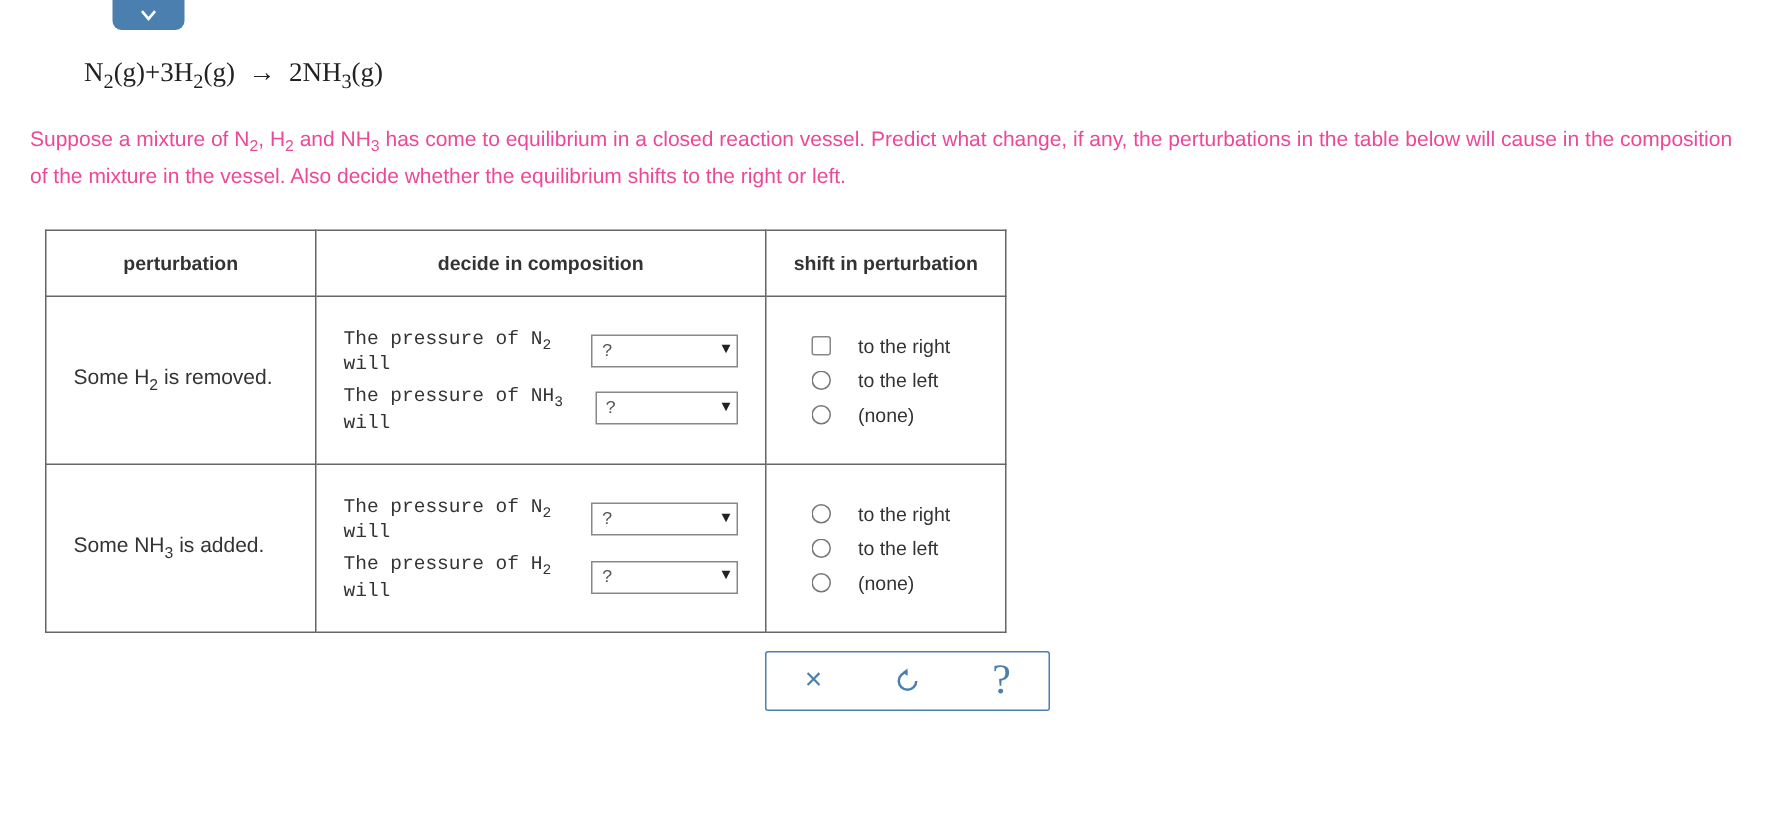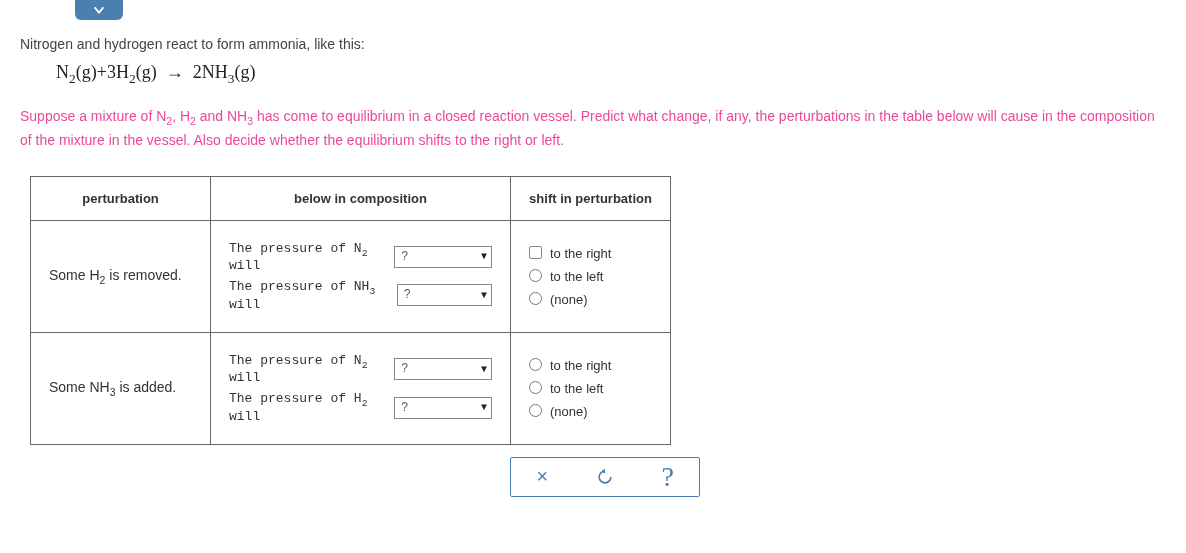--- a/index.html
+++ b/index.html
@@ -73,23 +73,23 @@
     justify-content: space-between;
     padding: 0 4px 0 6px;
     font-size: 12px;
     color: #555;
     cursor: pointer;
   }
   .dropdown .arrow { font-size: 10px; color: #222; }
 
   .radio-row {
     display: flex;
-    align-items: flex-start;
-    gap: 8px;
-    margin: 8px 0;
+    align-items: center;
+    gap: 18px;
+    margin: 8px 12px;
     font-size: 13px;
   }
   .radio-row input[type="radio"] { margin: 0; }
   .radio-row .box-radio {
     appearance: none;
     -webkit-appearance: none;
     width: 13px; height: 13px;
     border: 1px solid #888;
     border-radius: 2px;
     display: inline-block;
@@ -126,31 +126,30 @@
 </head>
 <body>
 
 <div class="collapse-tab">
   <svg viewBox="0 0 16 16">
       <path d="M3 5 L8 11 L13 5" stroke="#fff" stroke-width="2" fill="none"></path>
     </svg>
 </div>
 
 <div class="content">
-  <div class="intro-line">Nitrogen and hydrogen react to form ammonia, like this:</div>
 
   <div class="equation serif">N<sub>2</sub>(g)+3H<sub>2</sub>(g)&nbsp;&nbsp;→&nbsp;&nbsp;2NH<sub>3</sub>(g)</div>
 
   <div class="para">Suppose a mixture of N<sub>2</sub>, H<sub>2</sub> and NH<sub>3</sub> has come to equilibrium in a closed reaction vessel. Predict what change, if any, the perturbations in the table below will cause in the composition of the mixture in the vessel. Also decide whether the equilibrium shifts to the right or left.</div>
 
   <table class="main">
     <thead>
       <tr>
         <th class="perturb-col">perturbation</th>
-        <th class="change-col">below in composition</th>
+        <th class="change-col">decide in composition</th>
         <th class="shift-col">shift in perturbation</th>
       </tr>
     </thead>
     <tbody id="table-body">
         <tr>
           <td class="perturb-col">Some H<sub>2</sub> is removed.</td>
           <td class="change-col">
             <div class="change-row">
               <span>The pressure of N<sub>2</sub> will</span>
               <div class="dropdown">

